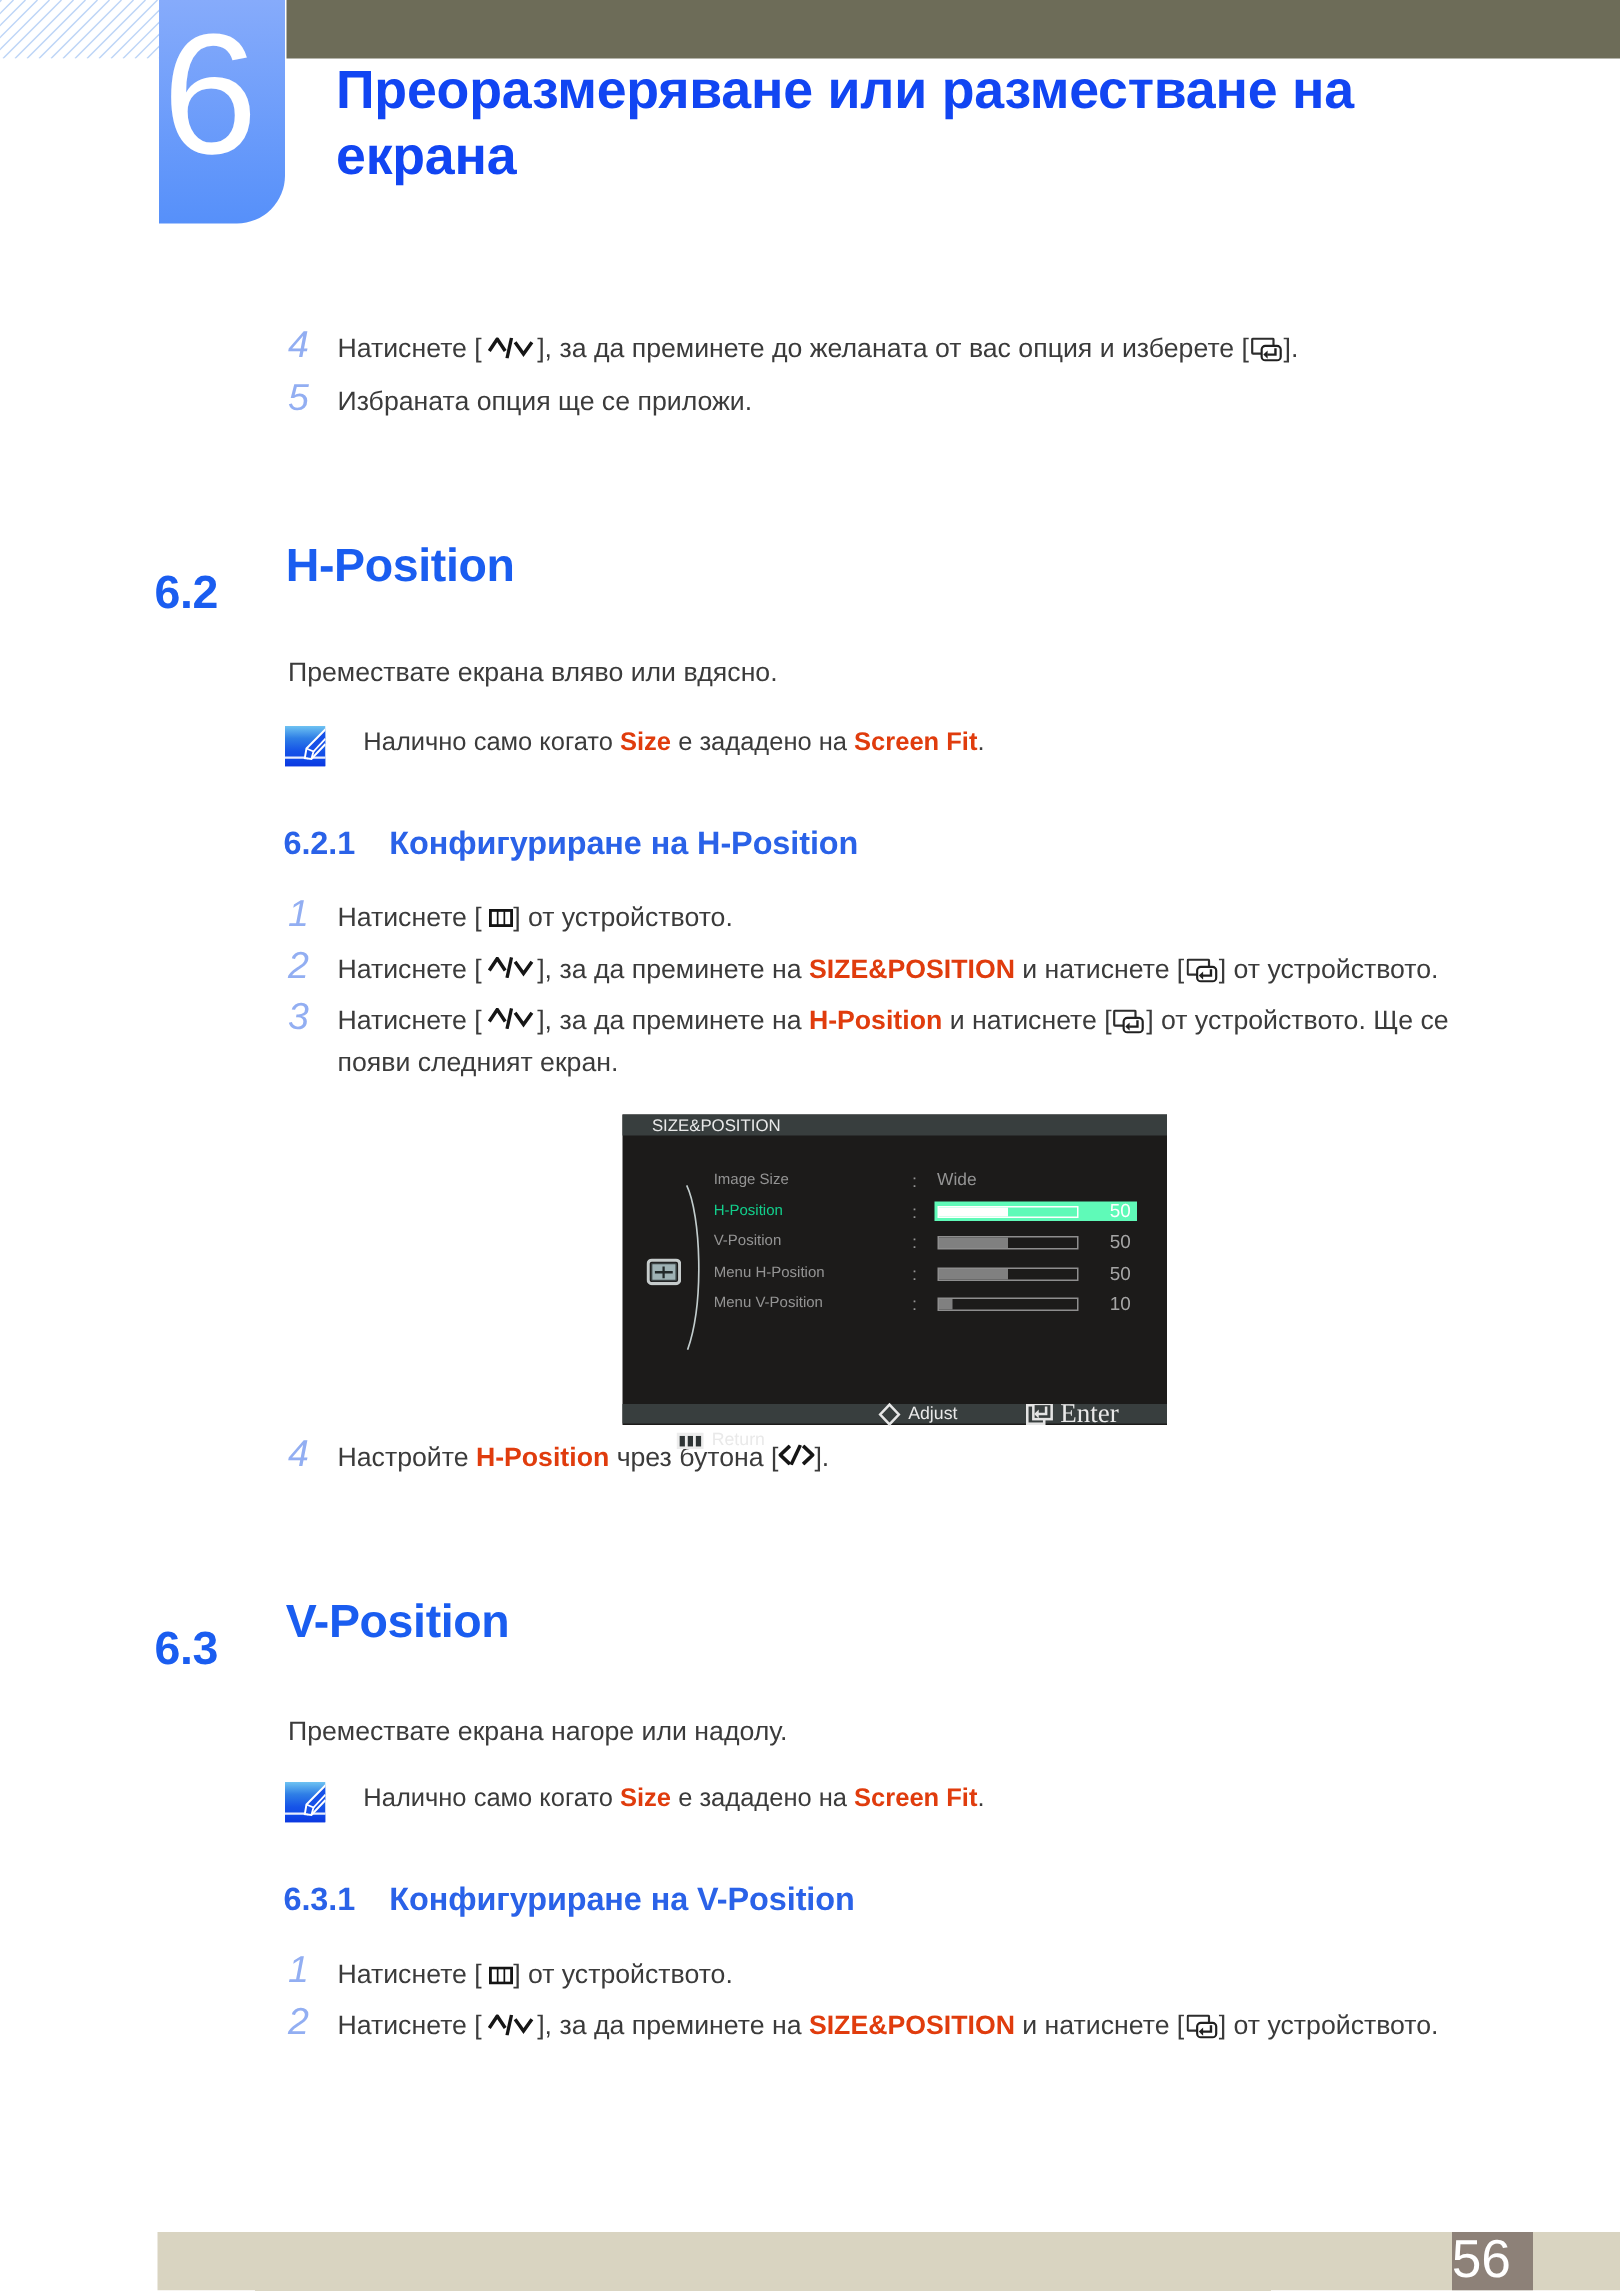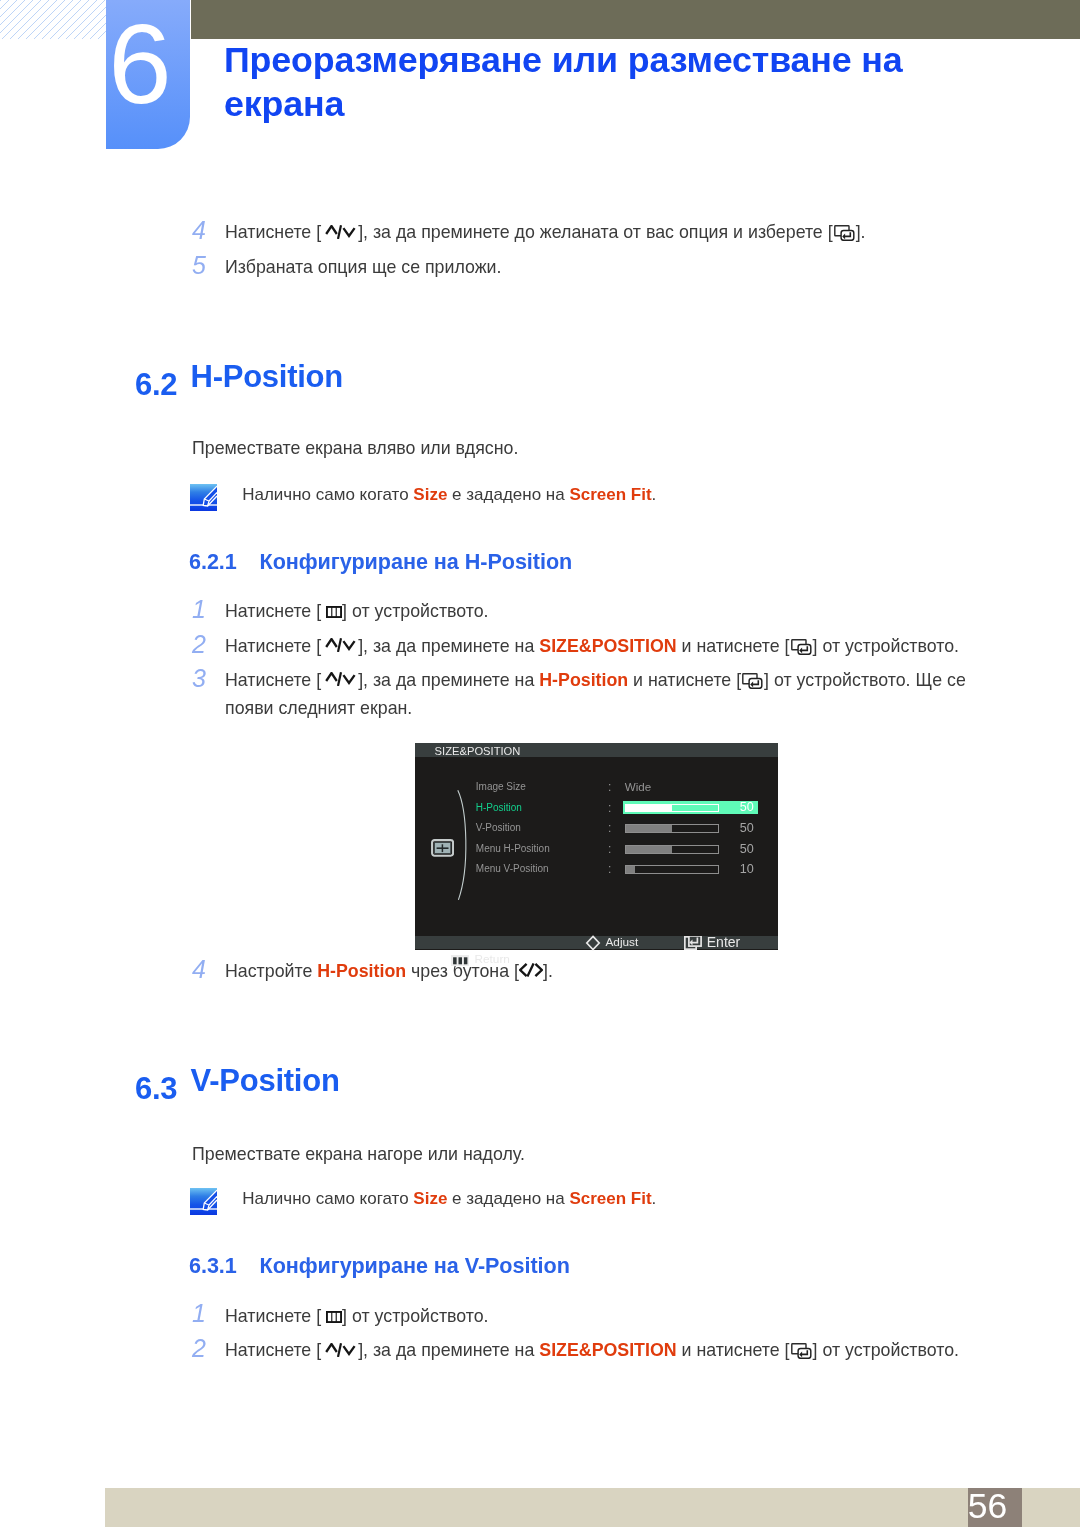--- a/index.html
+++ b/index.html
@@ -17,21 +17,21 @@
      border-bottom-right-radius:32px;}
   .chapnum{position:absolute;left:-8px;top:-1px;width:84px;text-align:center;
      color:#fff;font-size:114px;line-height:130px;font-weight:400;}
   .chaptitle{position:absolute;left:224px;top:38px;width:700px;
      color:#1145f2;font-size:35.8px;font-weight:700;line-height:44px;letter-spacing:-0.15px;}
 
   
   .num{position:absolute;color:#92aef2;font-style:italic;font-size:25px;line-height:25px;}
   .txt{position:absolute;color:#3b3b3b;font-size:17.8px;line-height:28.3px;}
   .h2{position:absolute;color:#1a5df0;font-weight:700;font-size:31px;letter-spacing:-0.25px;}
-  .h2 .n{position:absolute;left:0;top:8px;margin-left:32px;}
+  .h2 .n{position:absolute;left:0;top:18px;}
   .h2 .t{position:absolute;left:87.5px;top:0;white-space:nowrap;}
   .h3{position:absolute;color:#2a62e8;font-weight:700;font-size:21.6px;letter-spacing:-0.05px;}
   .h3 .n{position:absolute;left:0;top:0;}
   .h3 .t{position:absolute;left:70.5px;top:0;white-space:nowrap;}
   .red{color:#e03c0d;font-weight:700;}
   .noteicon{position:absolute;width:27px;height:27px;}
   .notetxt{position:absolute;color:#3b3b3b;font-size:17px;line-height:22px;}
 
   
   .kb{display:inline-block;line-height:0;}
@@ -320,21 +320,21 @@
           </div>
           <div style="position: absolute; left: 268.6px; top: 0px; height: 13px; display: flex; align-items: center; gap: 5.2px;">
             <span style="display: flex; align-items: center;">
               <svg viewBox="0 0 18 14" width="18" height="14">
                 <rect x="0.85" y="0.85" width="11.3" height="12.3" fill="none" stroke="#e4e4e4" stroke-width="1.7"></rect>
                 <rect x="4.9" y="-0.1" width="12.2" height="10.2" fill="#383e3e" stroke="#e4e4e4" stroke-width="1.7"></rect>
                 <path d="M13.4 1.6 L13.4 6.6 L7.6 6.6" fill="none" stroke="#e4e4e4" stroke-width="1.7"></path>
                 <path d="M8.5 3.6 L5.4 6.6 L8.5 9.6 Z" fill="#e4e4e4"></path>
               </svg>
             </span>
-            <span style="color: rgb(233, 233, 233); font-size: 14px; line-height: 13px;">Enter</span>
+            <span style="color: rgb(233, 233, 233); font-size: 18px; line-height: 13px; font-family: Liberation Serif, serif;">Enter</span>
           </div>
         </div>
       </div>
     </div>
 
   <div class="footband"></div>
   <div class="footbadge">
     <span>56</span>
   </div>
 </div>

